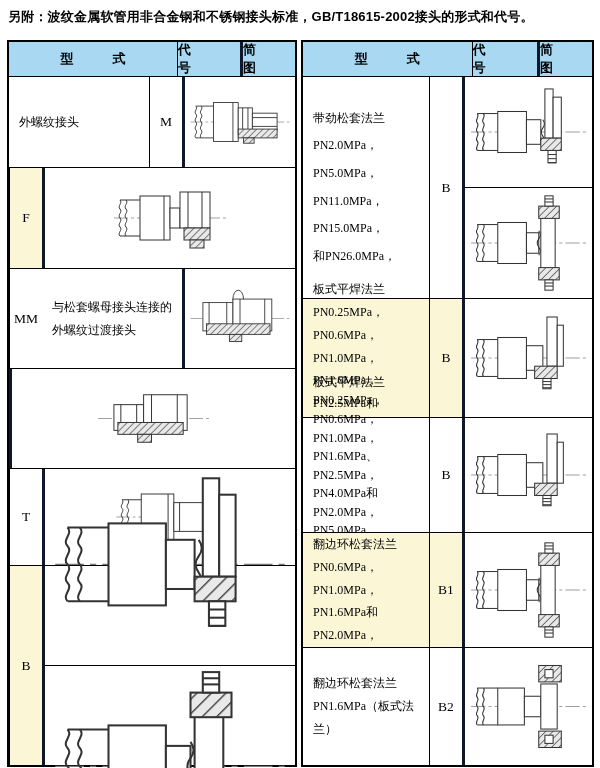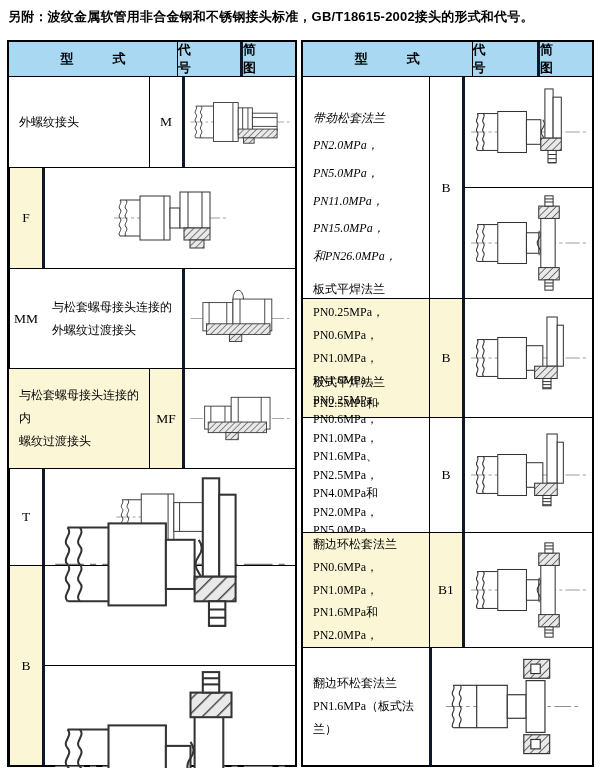--- a/index.html
+++ b/index.html
@@ -19,21 +19,21 @@
   .tbl-right .c-type{width:126px;}
   .c-code{width:33px;border-left:1px solid #000;box-sizing:border-box;}
   .c-diag{flex:1;border-left:3px solid #0f172a;box-sizing:border-box;}
   .cell{display:flex;align-items:center;}
   .cell.c-type{padding:4px 6px 4px 10px;font-size:12px;line-height:1.9;white-space:pre-line;
        font-family:"Liberation Serif",serif;}
   .cell.c-code{justify-content:center;font-family:"Liberation Serif",serif;font-size:13.5px;}
   .cell.c-diag{justify-content:center;padding:2px;background:#fff;}
   .row.hl .c-type,.row.hl .c-code{background:var(--hl,#fbf6d5);}
   .tight{line-height:1.55 !important;}
-  .loose{line-height:2.3 !important;font-style:italic;}
+  .loose{line-height:2.3 !important;}
   .diag-stack{flex-direction:column;padding:0 !important;align-items:stretch;}
   .diag-sub{flex:1;display:flex;align-items:center;justify-content:center;padding:2px;box-sizing:border-box;}
   .diag-sub + .diag-sub{border-top:1px solid #000;}
   .diagram{width:100%;height:100%;display:flex;align-items:center;justify-content:center;}
   .diagram svg{width:100%;height:100%;}
 </style>
 </head>
 <body>
 
 <div class="page">
@@ -129,23 +129,20 @@
               <line x1="60" y1="26" x2="60" y2="62" stroke="#333" stroke-width="1"></line>
               <line x1="88" y1="26" x2="88" y2="62" stroke="#333" stroke-width="1"></line>
               <rect x="22" y="54" width="72" height="12" fill="url(#hp2)" stroke="#333" stroke-width="1"></rect>
               <rect x="48" y="66" width="14" height="8" fill="url(#hp2)" stroke="#333" stroke-width="1"></rect>
             </svg>
           </div>
         </div>
     </div>
 
     <div class="row hl" style="height:99px">
-      <div class="cell c-type">与松套螺母接头连接的内
-螺纹过渡接头</div>
-      <div class="cell c-code">MF</div>
       <div class="cell c-diag">
           <div class="diagram">
             <svg viewBox="0 0 120 96" preserveAspectRatio="xMidYMid meet">
               <defs>
                 <pattern id="hp3" width="5" height="5" patternTransform="rotate(45)" patternUnits="userSpaceOnUse">
                   <rect width="5" height="5" fill="#e9e9e9"></rect>
                   <line x1="0" y1="0" x2="0" y2="5" stroke="#444" stroke-width="1.4"></line>
                 </pattern>
               </defs>
               <path d="M4 48 H116" stroke="#777" stroke-width="0.7" stroke-dasharray="14 3 3 3" fill="none"></path>
@@ -425,20 +422,21 @@
               <line x1="76" y1="87" x2="84" y2="87" stroke="#333" stroke-width="1"></line>
               <line x1="76" y1="90" x2="84" y2="90" stroke="#333" stroke-width="1"></line>
             </svg>
           </div>
         </div>
     </div>
 
     <div class="row" style="height:117px">
       <div class="cell c-type">翻边环松套法兰
 PN1.6MPa（板式法兰）</div>
+      <div class="cell c-code">B2</div>
       <div class="cell c-diag">
           <div class="diagram">
             <svg viewBox="0 0 120 96" preserveAspectRatio="xMidYMid meet">
               <defs>
                 <pattern id="hp12" width="5" height="5" patternTransform="rotate(45)" patternUnits="userSpaceOnUse">
                   <rect width="5" height="5" fill="#e9e9e9"></rect>
                   <line x1="0" y1="0" x2="0" y2="5" stroke="#444" stroke-width="1.4"></line>
                 </pattern>
               </defs>
               <path d="M4 48 H116" stroke="#777" stroke-width="0.7" stroke-dasharray="14 3 3 3" fill="none"></path>

